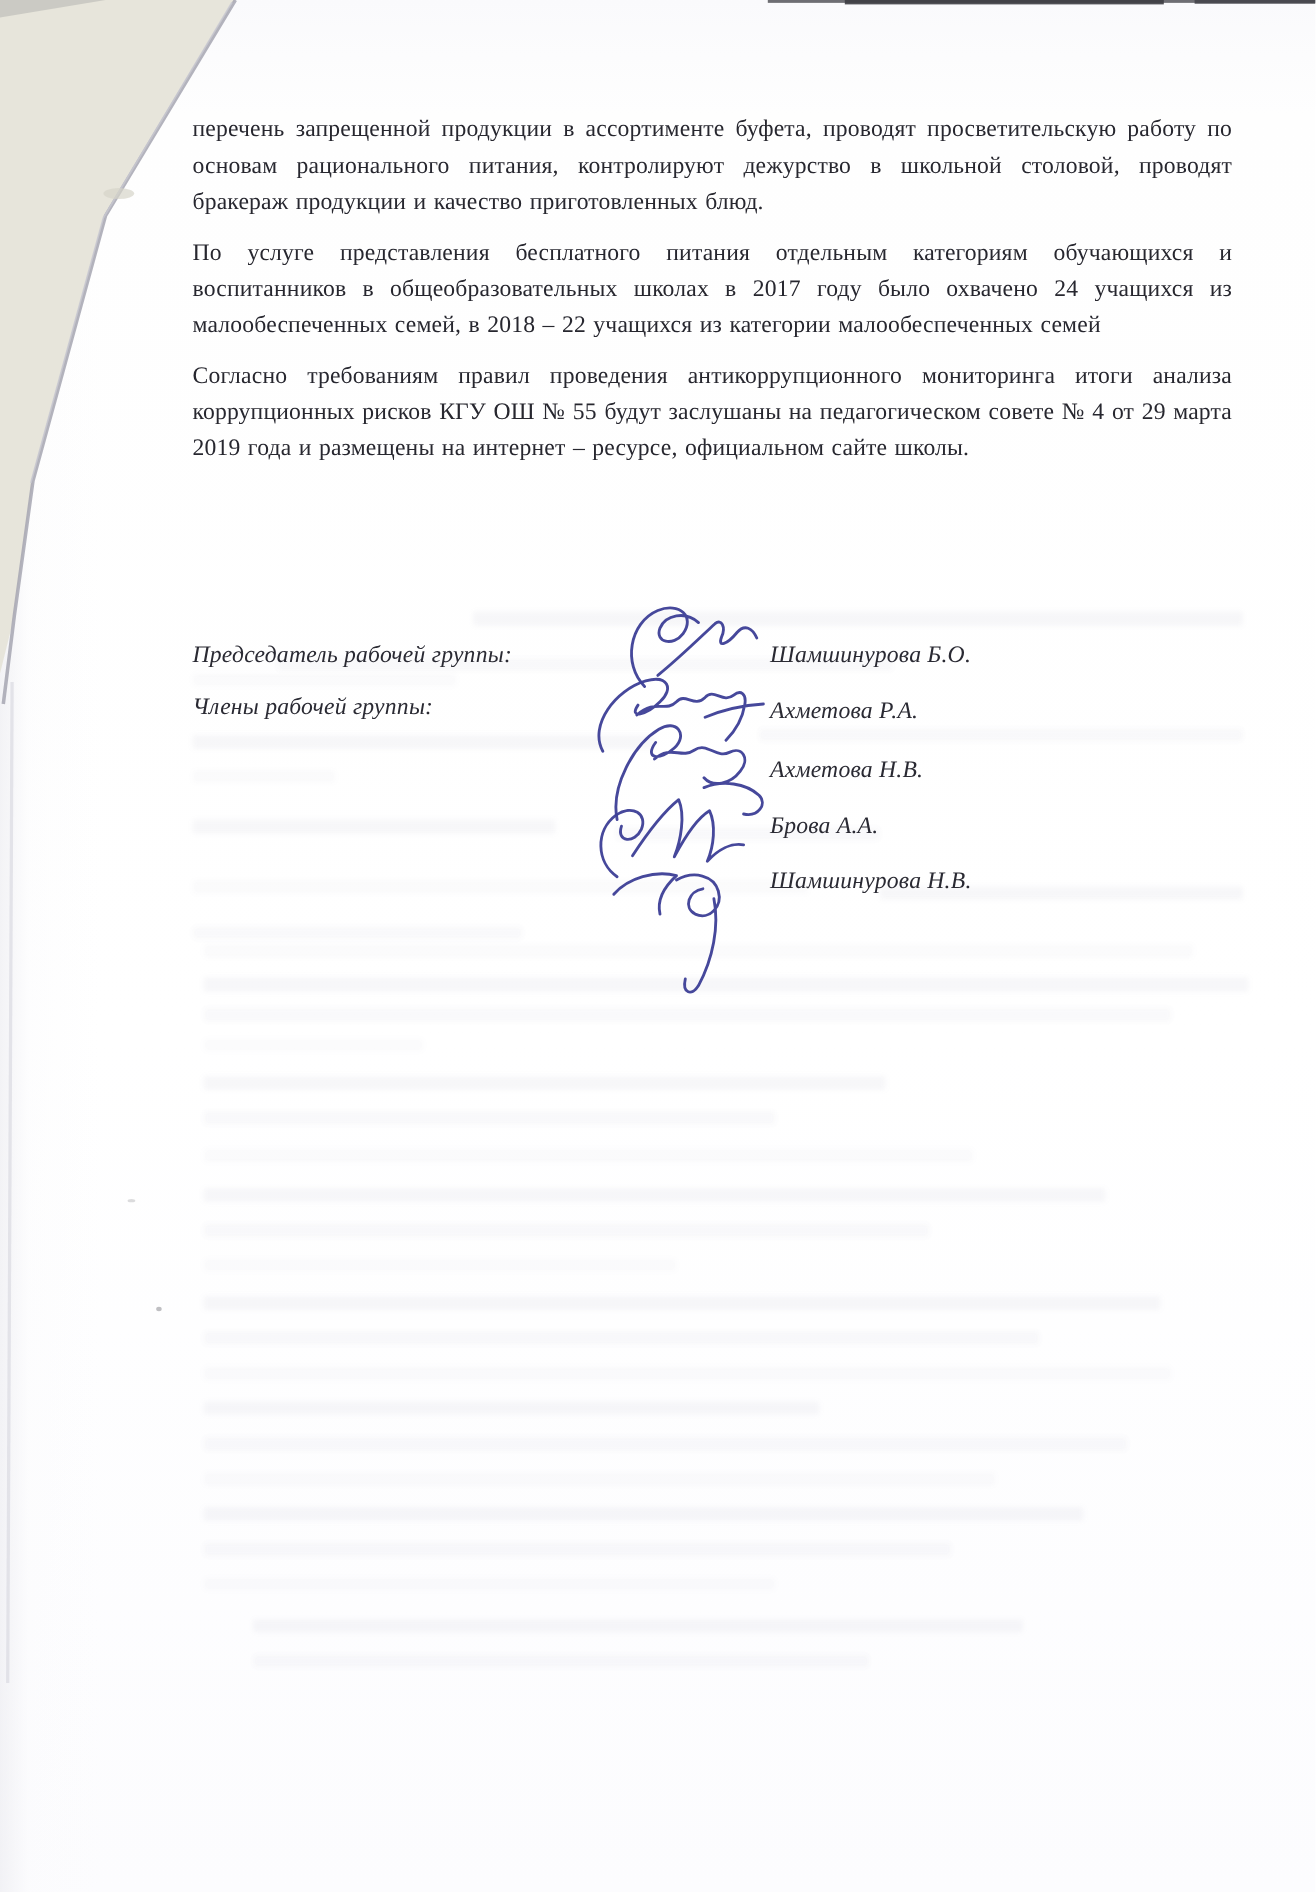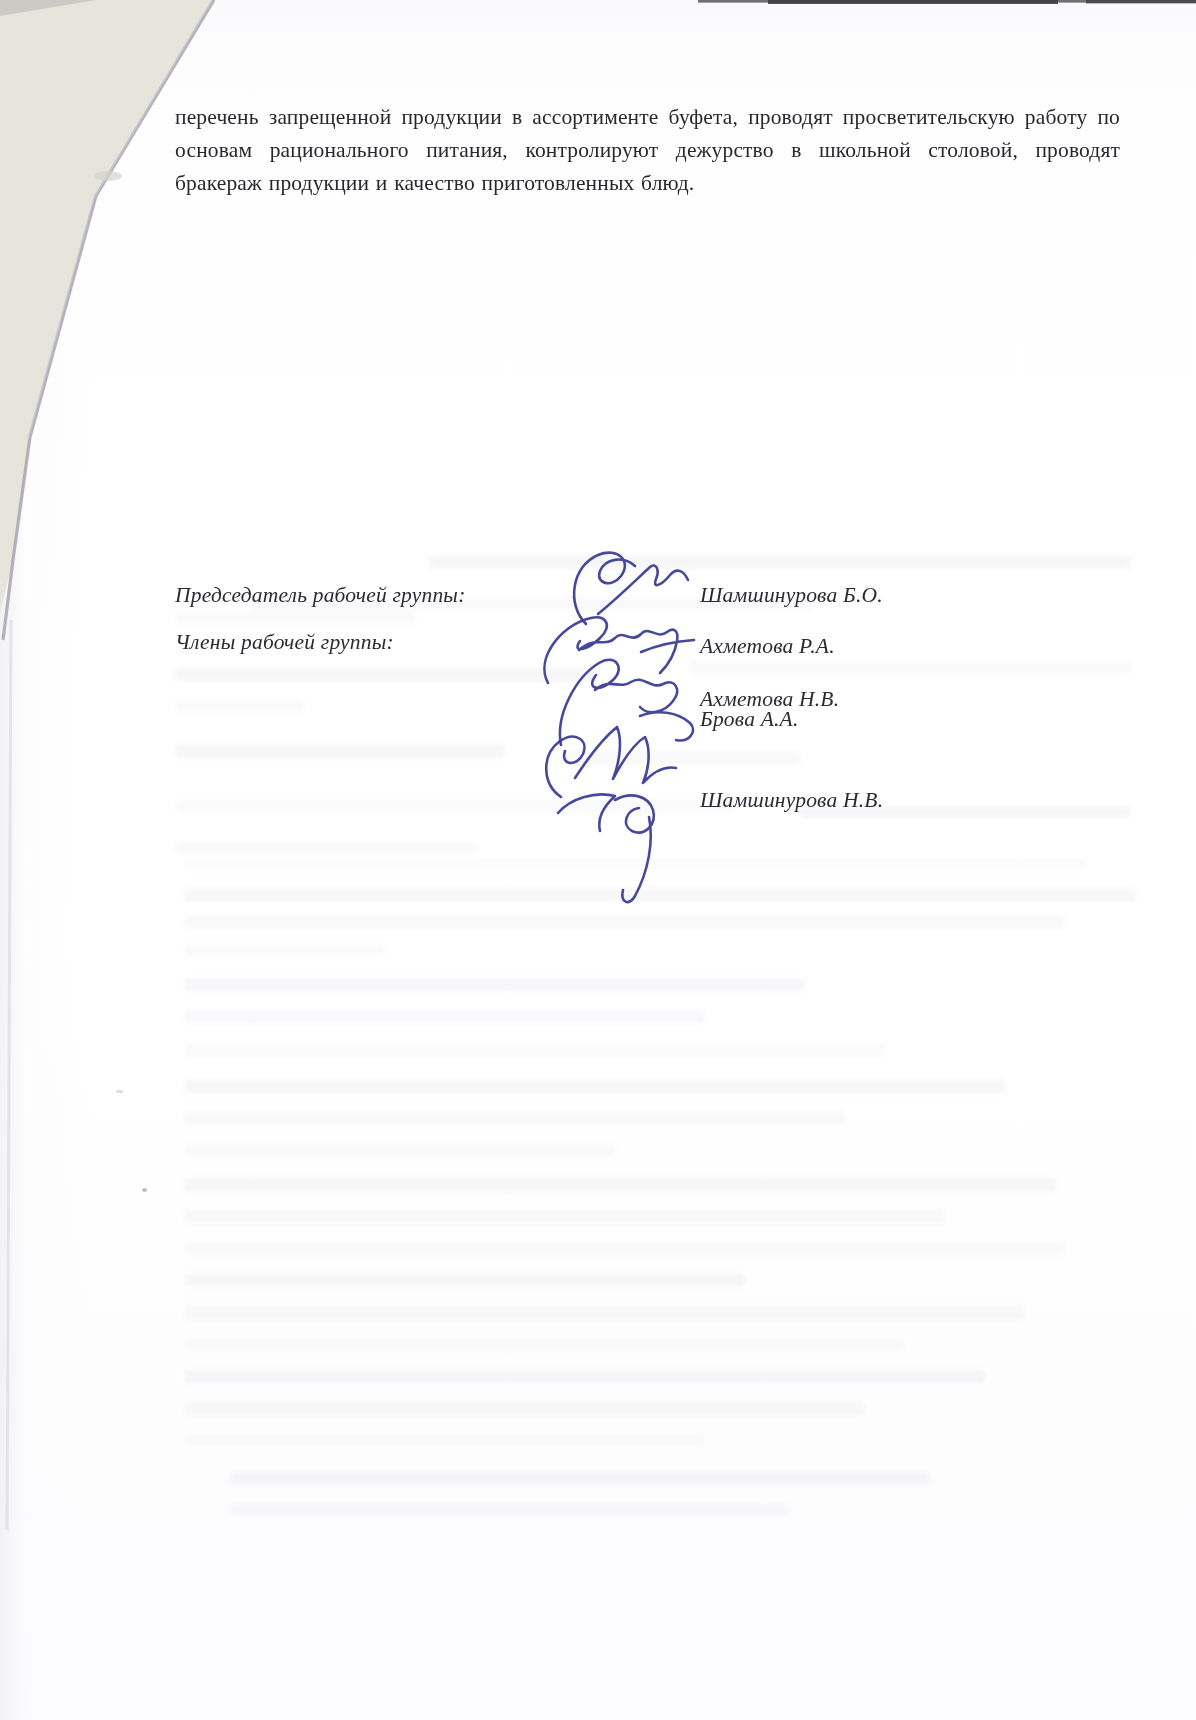--- a/index.html
+++ b/index.html
@@ -29,21 +29,21 @@
   }
   
   .sig-label,.sig-name{
     position:absolute;font-size:21.5px;line-height:26px;color:#2a2a33;letter-spacing:.2px;white-space:nowrap;font-style:italic;
   }
   .sig-l1{left:175px;top:582px;}
   .sig-n1{left:700px;top:582px;}
   .sig-l2{left:175px;top:629px;}
   .sig-n2{left:700px;top:633px;}
   .sig-n3{left:700px;top:686px;}
-  .sig-n4{left:700px;top:706px;}
+  .sig-n4{left:700px;top:737px;}
   .sig-n5{left:700px;top:787px;}
   svg.signatures{position:absolute;left:0;top:0;pointer-events:none;}
   .sig-path{fill:none;stroke:#3c3e96;stroke-width:2.6;stroke-linecap:round;stroke-linejoin:round;opacity:.95;}
   
   .ghost-layer{position:absolute;inset:0;pointer-events:none;}
   .ghost-line{
     position:absolute;border-radius:3px;
     background:rgba(104,104,148,0.055);
     filter:blur(2.5px);
   }
@@ -68,20 +68,22 @@
     <rect x="768" y="0" width="290" height="4" fill="#3d3d43" opacity="0.9"></rect>
     <rect x="1086" y="0" width="110" height="3.4" fill="#45454b" opacity="0.9"></rect>
 
     <polygon points="0,0 96,0 0,16" fill="#b5b5b0" opacity="0.55"></polygon>
 
     <ellipse cx="108" cy="176" rx="14" ry="5" fill="#d6d4c9" opacity="0.7"></ellipse>
   </svg>
 
   <div class="doc-text">
     <p class="doc-para">перечень запрещенной продукции в ассортименте буфета, проводят просветительскую работу по основам рационального питания, контролируют дежурство в школьной столовой, проводят бракераж продукции и качество приготовленных блюд.</p>
+    <p class="doc-para">По услуге представления бесплатного питания отдельным категориям обучающихся и воспитанников в общеобразовательных школах в 2017 году было охвачено 24 учащихся из малообеспеченных семей, в 2018 – 22 учащихся из категории малообеспеченных семей</p>
+    <p class="doc-para">Согласно требованиям правил проведения антикоррупционного мониторинга итоги анализа коррупционных рисков КГУ ОШ № 55 будут заслушаны на педагогическом совете № 4 от 29 марта 2019 года и размещены на интернет – ресурсе, официальном сайте школы.</p>
   </div>
 
   <div class="ghost-layer">
       <div class="ghost-line" style="left: 430px; top: 556px; width: 700px; height: 13px; opacity: 1;"></div>
       <div class="ghost-line" style="left: 252px; top: 598px; width: 560px; height: 12px; opacity: 0.75;"></div>
       <div class="ghost-line" style="left: 175px; top: 612px; width: 240px; height: 12px; opacity: 0.55;"></div>
       <div class="ghost-line" style="left: 175px; top: 668px; width: 420px; height: 13px; opacity: 1;"></div>
       <div class="ghost-line" style="left: 690px; top: 662px; width: 440px; height: 12px; opacity: 0.75;"></div>
       <div class="ghost-line" style="left: 175px; top: 700px; width: 130px; height: 12px; opacity: 0.55;"></div>
       <div class="ghost-line" style="left: 175px; top: 745px; width: 330px; height: 13px; opacity: 1;"></div>

